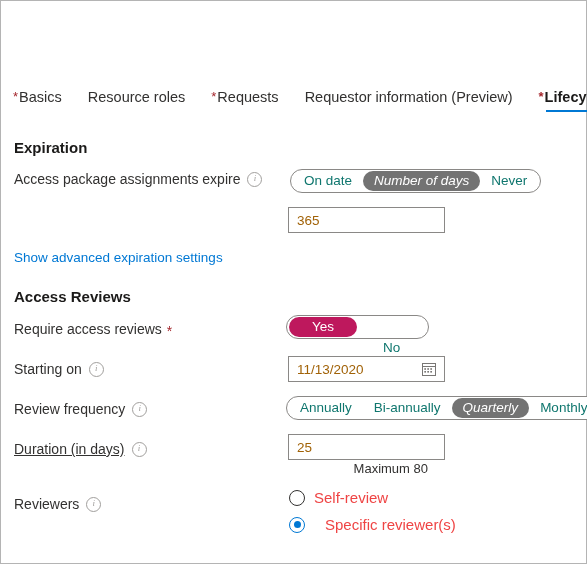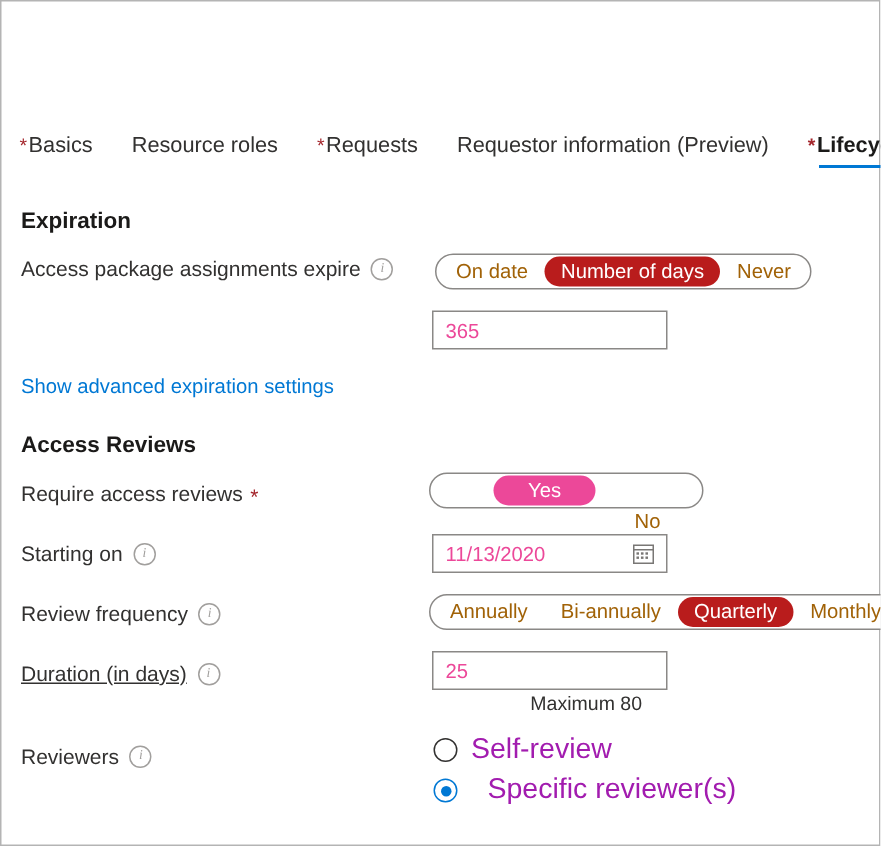--- a/index.html
+++ b/index.html
@@ -143,48 +143,48 @@
     background: #ffffff;
     padding: 0 2px;
   }
   .pill {
     box-sizing: border-box;
     height: 20px;
     border-radius: 10px;
     padding: 0 11px;
     font-size: 13.5px;
     line-height: 20px;
-    color: #a16207;
+    color: #0f766e;
     white-space: nowrap;
     cursor: pointer;
   }
   .pill.selected-blue {
-    background: #b91c1c;
+    background: #737373;
     color: #ffffff;
+    font-style: italic;
   }
   .pill.selected-purple {
-    background: #ec4899;
+    background: #be185d;
     color: #ffffff;
-    margin-left: 40px;
   }
 
   
   .text-field {
     position: absolute;
     box-sizing: border-box;
     height: 26px;
     border: 1px solid #8a8886;
     background: #ffffff;
     display: flex;
     align-items: center;
     padding: 0 8px;
   }
   .text-field .value {
     font-size: 13.5px;
-    color: #ec4899;
+    color: #a16207;
     flex: 1 1 auto;
     white-space: nowrap;
   }
   .cal-icon {
     width: 14px;
     height: 14px;
     flex: 0 0 auto;
     position: relative;
     cursor: pointer;
   }
@@ -234,22 +234,22 @@
     left: 50%;
     top: 50%;
     width: 7px;
     height: 7px;
     margin-left: -3.5px;
     margin-top: -3.5px;
     border-radius: 50%;
     background: #0078d4;
   }
   .radio-label {
-    font-size: 19px;
-    color: #a21caf;
+    font-size: 15px;
+    color: #ef4444;
     margin-left: 9px;
     white-space: nowrap;
   }
 </style>
 </head>
 <body>
 
 <div class="page">
 
 

